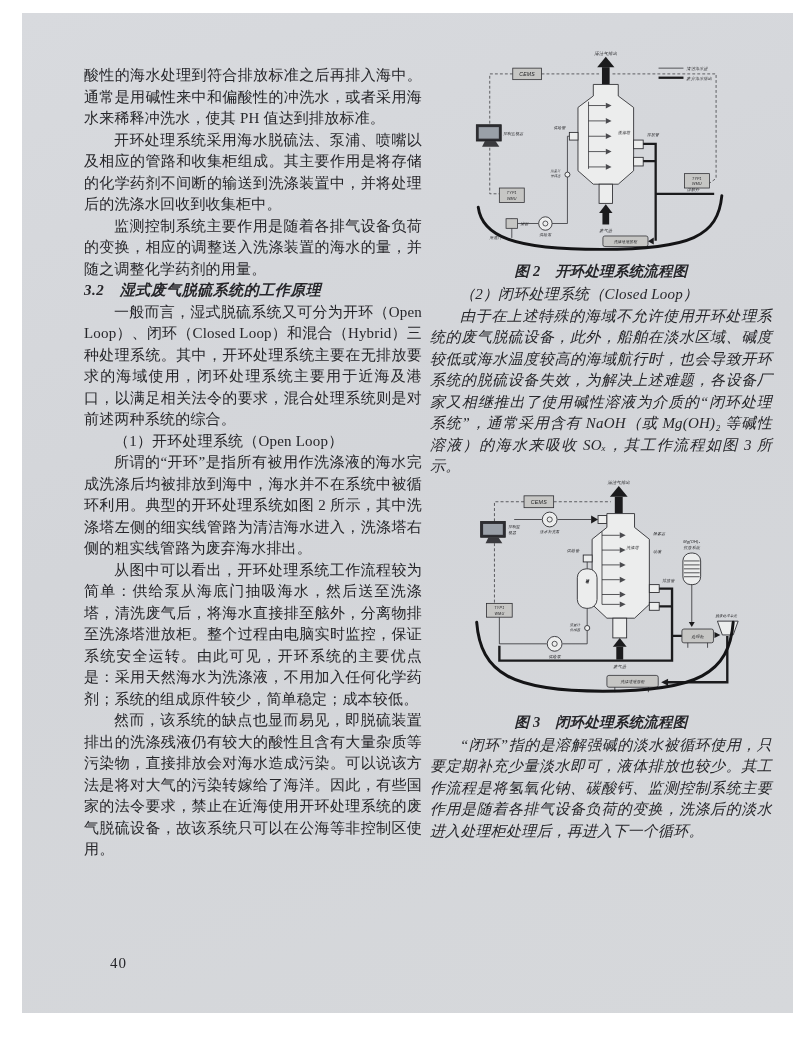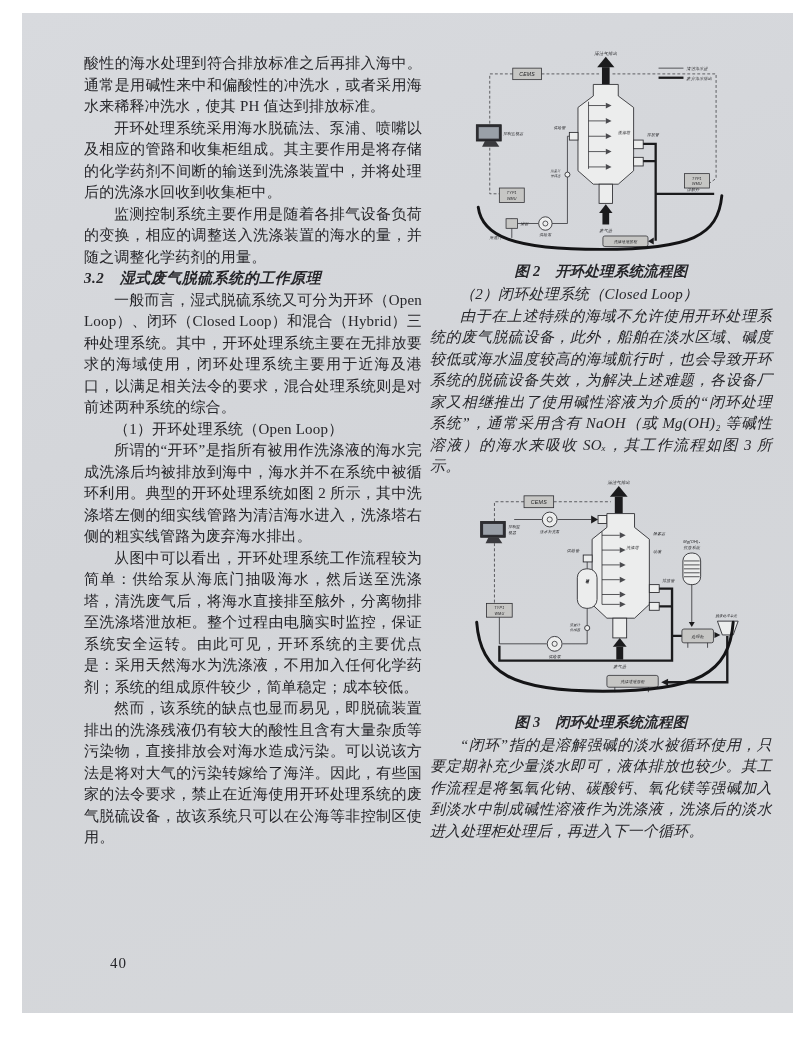--- a/index.html
+++ b/index.html
@@ -7,21 +7,21 @@
     width:793px; height:1046px; position:relative;
     background:#ffffff;
     font-family:"Liberation Serif","DejaVu Serif",serif;
   }
   .scan-page {
     position:absolute; left:22px; top:13px; width:771px; height:1000px;
     background:linear-gradient(160deg,#d8dade 0%,#d3d5d9 45%,#d6d8db 100%);
     color:#26262a; overflow:hidden;
   }
   .col { position:absolute; text-align:justify; font-size:15px; line-height:21.5px; letter-spacing:0.2px; }
-  .col-left  { left:62px;  top:40px; width:338px; }
+  .col-left  { left:62px;  top:52px; width:338px; }
   .col-right { left:408px; top:35px; width:342px;font-style:italic; }
   p { margin:0; text-indent:2em; }
   p.noindent { text-indent:0; }
   p.sec-head { font-weight:bold; font-style:italic; text-indent:0; letter-spacing:0.5px; }
   .fig-caption { text-align:center; font-weight:bold; font-size:14.5px; line-height:22px; margin:1px 0 2px; text-indent:0; }
   .figure { display:block; margin:0 auto; }
   .figure text { font-family:"Liberation Sans","DejaVu Sans",sans-serif; fill:#1f1f22; }
   .page-num { position:absolute; left:88px; top:942px; font-size:15px; letter-spacing:1px; }
   
   .dl { stroke:#3a3a3e; stroke-width:0.8; stroke-dasharray:3 2.2; fill:none; }
@@ -228,17 +228,17 @@
       <polygon class="blk" points="218,203.5 218,210.5 211,207"></polygon>
 
       <rect class="bx" x="156" y="200" width="52" height="12" rx="2"></rect>
       <text x="182" y="208" font-size="3.9" text-anchor="middle">洗涤塔泄放柜</text>
       <path class="tl" d="M164,212 L164,217 M198,212 L198,217"></path>
 
       <path class="hull" d="M24,146 C28,198 60,216 152,216 C248,216 280,198 284,146"></path>
     </svg>
     <div class="fig-caption">图 3　闭环处理系统流程图</div>
 
-    <p>“闭环”指的是溶解强碱的淡水被循环使用，只要定期补充少量淡水即可，液体排放也较少。其工作流程是将氢氧化钠、碳酸钙、氧化镁等强碱加入到淡水中制成碱性溶液作为洗涤液，洗涤后的淡水进入处理柜处理后，再进入下一个循环。</p>
+    <p>“闭环”指的是溶解强碱的淡水被循环使用，只要定期补充少量淡水即可，液体排放也较少。其工作流程是将氢氧化钠、碳酸钙、监测控制系统主要作用是随着各排气设备负荷的变换，洗涤后的淡水进入处理柜处理后，再进入下一个循环。</p>
   </div>
 
   <div class="page-num">40</div>
 </div>
 
 </body></html>

